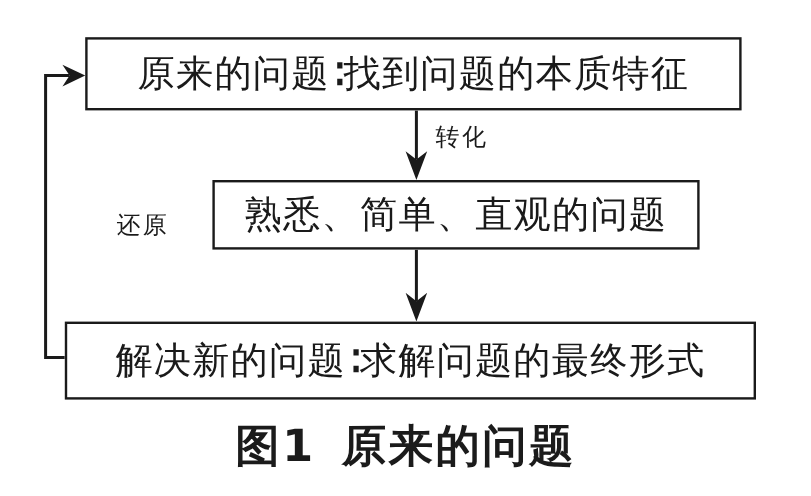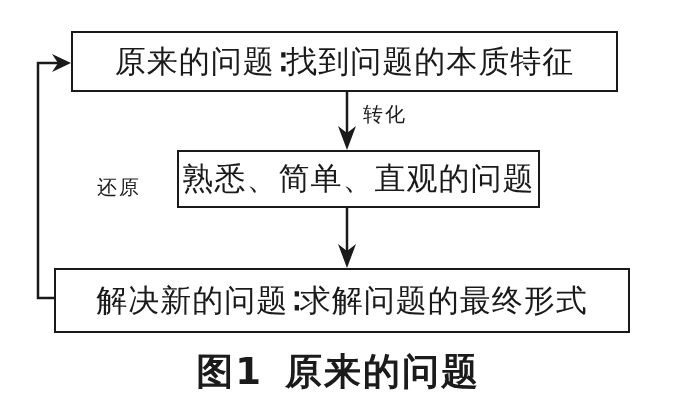--- a/index.html
+++ b/index.html
@@ -26,21 +26,21 @@
     background:var(--bg,#ffffff);
     display:flex;
     align-items:center;
     justify-content:center;
     font-size:31px;
     color:var(--line,#1a1a1a);
     letter-spacing:1px;
     white-space:nowrap;
   }
   .box-top   {left:71px;  top:31px;  width:547px; height:61px;}
-  .box-mid   {left:177px; top:150px; width:363px; height:58px;}
+  .box-mid   {left:177px; top:150px; width:406px; height:58px;}
   .box-bottom{left:54px;  top:268px; width:576px; height:65px;}
   .edge-label{
     position:absolute;
     font-size:20px;
     color:var(--line,#1a1a1a);
     letter-spacing:2px;
     white-space:nowrap;
   }
   .label-transform{left:363px; top:101px;}
   .label-restore {left:54px;  top:174px;margin-left:43px;}

